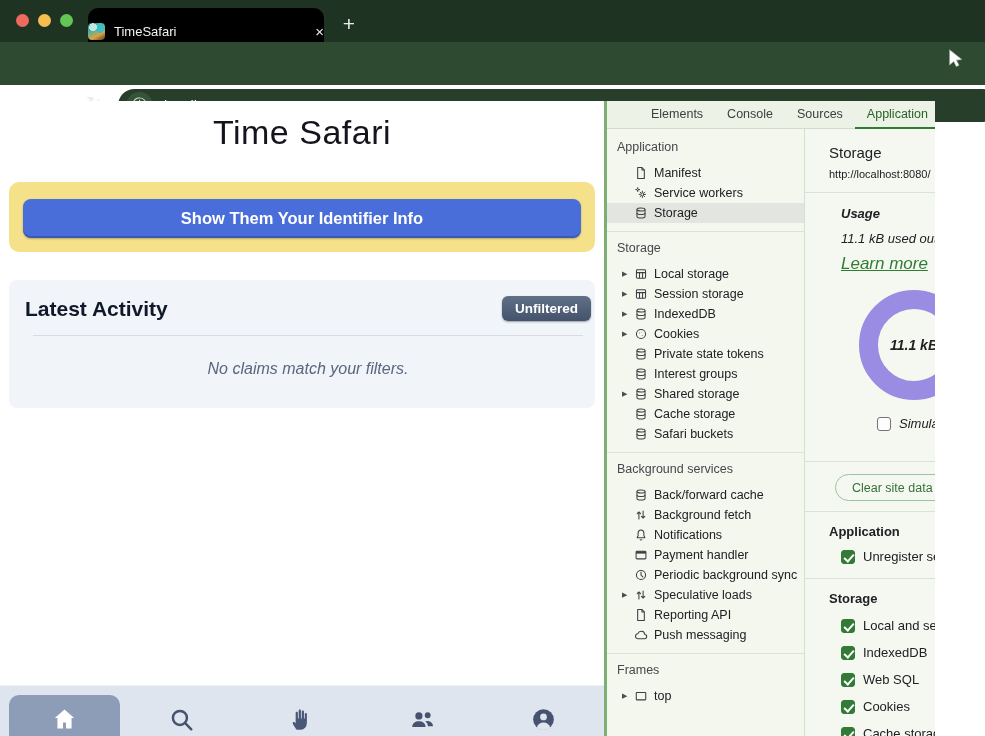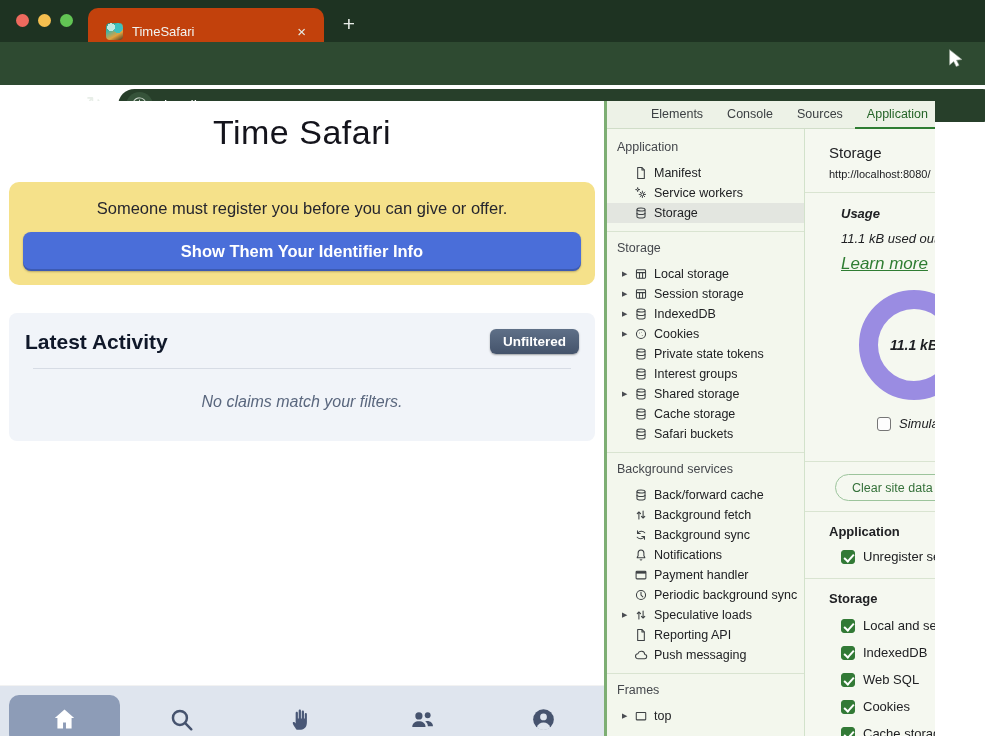--- a/index.html
+++ b/index.html
@@ -6,22 +6,22 @@
   html,body { background:#222; }
   #screen {
     position:relative; width:985px; height:736px; overflow:hidden;
     font-family:"Liberation Sans", sans-serif; background:#fff;
   }
   
   .tabbar { position:absolute; left:0; top:0; width:985px; height:42px; background:#1e3322; }
   .lights { position:absolute; left:16px; top:14px; display:flex; gap:9px; }
   .light { width:13px; height:13px; border-radius:50%; }
   .light.r{background:#ee6a5e;} .light.y{background:#f5bf4f;} .light.g{background:#62c554;}
-  .tab { position:absolute; left:88px; top:8px; width:236px; height:46px; background:#c2410c;
-         border-radius:10px 10px 0 0; display:flex; align-items:center; padding:0 18px; }
+  .tab { position:absolute; left:88px; top:8px; width:236px; height:46px; background:#000000;
+         border-radius:10px 10px 0 0; display:flex; align-items:center; padding:0 0; }
   .favicon { width:17px; height:17px; border-radius:4px; margin-right:9px;
     background:
       radial-gradient(circle at 30% 25%, #bfe8e2 0 22%, transparent 23%),
       radial-gradient(circle at 70% 30%, #3ec0c0 0 28%, transparent 29%),
       linear-gradient(150deg,#2f8f7d 0%, #46b3a5 35%, #e0a23f 68%, #4a3a26 100%);
   }
   .tab-title { color:#f1f4f1; font-size:13px; flex:1; white-space:nowrap; overflow:hidden; }
   .tab-close { color:#e7ece7; font-size:15px; margin-left:6px; cursor:default; }
   .newtab { position:absolute; left:334px; top:9px; color:#e7ece7; font-size:21px; line-height:30px; width:30px; text-align:center; }
   .toolbar { position:absolute; left:0; top:42px; width:985px; height:43px; background:#2e4a31; }
@@ -36,21 +36,21 @@
   .cursor { position:absolute; left:948px; top:49px; z-index:50; }
   
   .content { position:absolute; left:0; top:101px; width:985px; height:651px; }
   .page { position:absolute; left:0; top:0; width:604px; height:651px; background:#fff; overflow:hidden; }
   .page h1 { margin-top:12px; text-align:center; font-size:34px; font-weight:500; color:#14141c; letter-spacing:0.5px; }
   .alert { margin:30px 9px 0 9px; background:#f5e18a; border-radius:10px; padding:17px 14px 14px 14px; }
   .alert-text { text-align:center; font-size:16.5px; color:#26262e; margin-bottom:14px; }
   .alert-btn { display:block; width:100%; height:39px; background:#4a6ed9; border:none; border-radius:8px;
                color:#fff; font-family:inherit; font-size:16.5px; font-weight:bold;
                box-shadow:inset 0 -2px 0 rgba(0,0,0,.18), 0 1px 2px rgba(0,0,0,.25); }
-  .card { margin:28px 9px 0 9px; background:#f1f4f9; border-radius:8px; padding:16px 16px 30px 16px; }
+  .card { margin:28px 9px 0 9px; background:#f1f4f9; border-radius:8px; padding:16px 4px 30px 16px; }
   .card-head { display:flex; align-items:center; justify-content:space-between; }
   .card-title { font-size:21px; font-weight:bold; color:#10182a; }
   .badge { background:linear-gradient(#5f7088,#44536b); color:#fff; font-size:13.5px; font-weight:bold;
            padding:5px 13px; border-radius:6px; box-shadow:0 1px 2px rgba(0,0,0,.35); }
   .card-divider { height:1px; background:#d7dce5; margin:14px 8px 0 8px; }
   .empty-text { text-align:center; font-style:italic; font-size:16px; color:#5a677e; margin-top:24px; }
   .bottomnav { position:absolute; left:0; bottom:0; width:604px; height:66px; background:#dfe5ee;
                display:grid; grid-template-columns:repeat(5,1fr); align-items:center;
                box-shadow:0 -1px 0 rgba(0,0,0,.05); }
   .nav-item { display:flex; align-items:center; justify-content:center; height:100%; }
@@ -203,21 +203,20 @@
   <svg class="cursor" width="16" height="18" viewBox="0 0 12 14">
     <path d="M1 0.5v12l3.2-2.8 2 4 2.2-1-2-4 4.2-.5z" fill="#fff" stroke="#9aa79a" stroke-width="0.5"></path>
   </svg>
 
   <div class="content">
 
     <div class="page">
       <h1>Time Safari</h1>
 
       <div class="alert">
-        <div class="alert-text">Someone must register you before you can give or offer.</div>
         <button class="alert-btn">Show Them Your Identifier Info</button>
       </div>
 
       <div class="card">
         <div class="card-head">
           <span class="card-title">Latest Activity</span>
           <span class="badge">Unfiltered</span>
         </div>
         <div class="card-divider"></div>
         <div class="empty-text">No claims match your filters.</div>
@@ -403,27 +402,20 @@
               </div>
 
               <div class="dt-row">
                 <span class="dt-arrow" style="visibility: hidden;">▶</span>
                 <svg class="ti" viewBox="0 0 16 16">
                   <use href="#i-updown"></use>
                 </svg>
                 <span class="dt-label">Background fetch</span>
               </div>
 
-              <div class="dt-row">
-                <span class="dt-arrow" style="visibility: hidden;">▶</span>
-                <svg class="ti" viewBox="0 0 16 16">
-                  <use href="#i-sync"></use>
-                </svg>
-                <span class="dt-label">Background sync</span>
-              </div>
 
 
               <div class="dt-row">
                 <span class="dt-arrow" style="visibility: hidden;">▶</span>
                 <svg class="ti" viewBox="0 0 16 16">
                   <use href="#i-bell"></use>
                 </svg>
                 <span class="dt-label">Notifications</span>
               </div>
 

